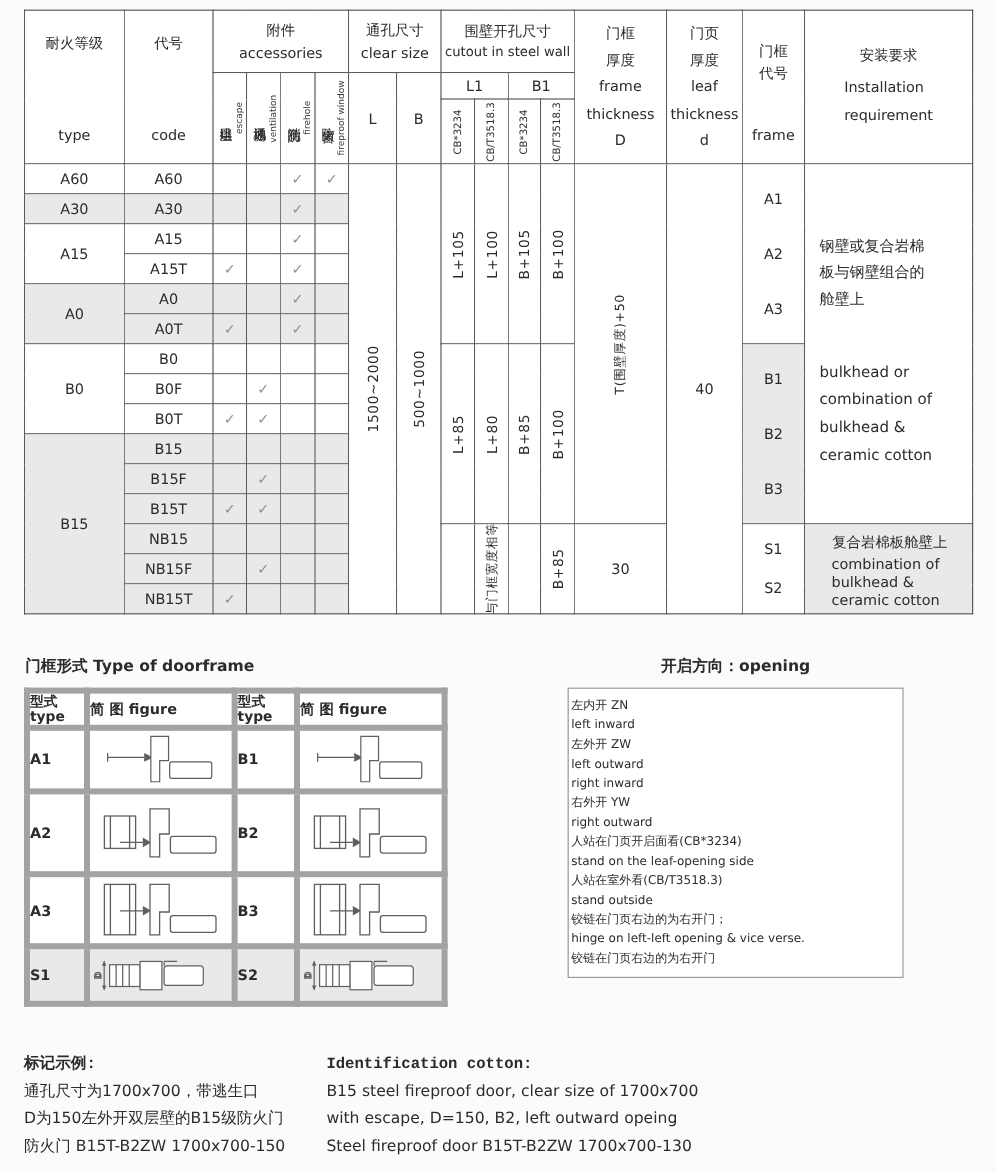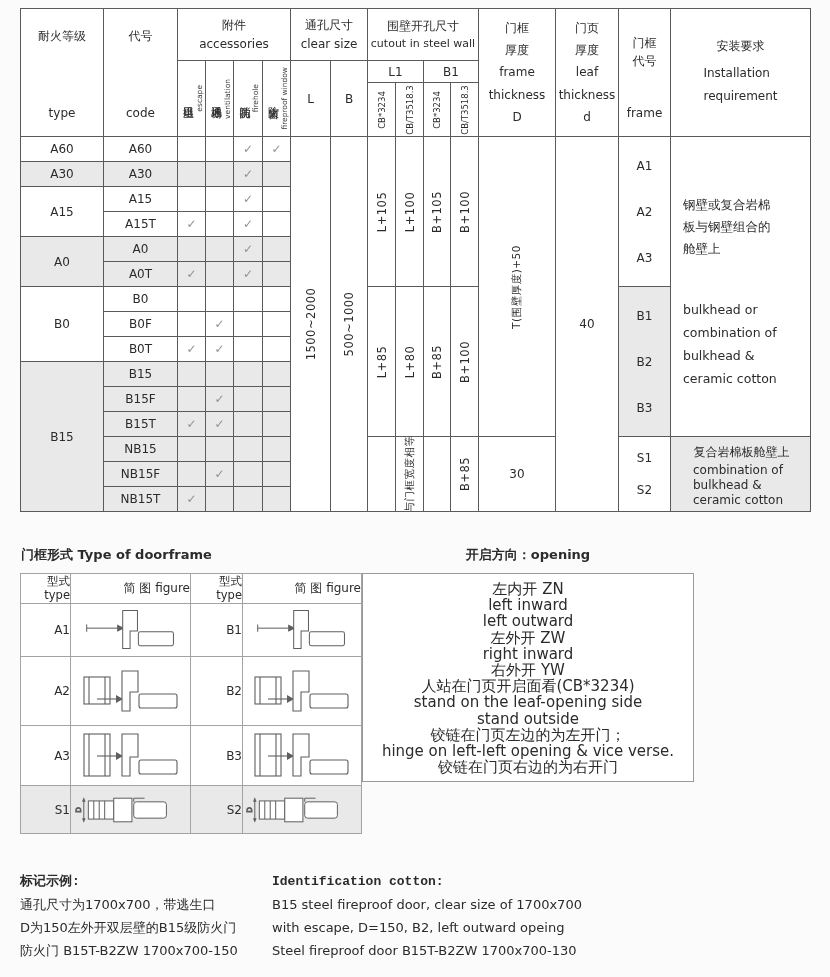--- a/index.html
+++ b/index.html
@@ -51,30 +51,30 @@
   .install .enp { line-height:1.85; margin:0; white-space:pre-line; }
   .installS { text-align:left; padding:4px 6px 0 8px; font-size:12px; }
   .installS .zhp { line-height:1.4; margin:0 0 3px; text-align:center; }
   .installS .enp { line-height:1.25; margin:0; white-space:pre-line; padding-left:14px; }
 
   
   .mid { display:flex; align-items:flex-start; margin-top:34px; }
   .sec-title { font-size:13px; font-weight:bold; margin:0 0 9px 1px; }
 
   table.df { border-collapse:collapse; background:#fff; }
-  .df th, .df td { border:1px solid #a3a3a3; padding:0; font-weight:normal;
-                   font-size:12px; text-align:right; vertical-align:middle; background:#fff; }
+  .df th, .df td { border:5px solid #a3a3a3; padding:0; font-weight:bold;
+                   font-size:12px; text-align:left; vertical-align:middle; background:#fff; }
   .df .typehdr { white-space:pre-line; line-height:1.15; font-size:11.5px; }
   .df tr.hdr { height:30px; }
   .df svg { display:block; margin:0 auto; stroke:#5f5f5f; stroke-width:1.1; fill:none; }
 
-  .open-block { width:332px; }
+  .open-block { margin-left:100px; width:280px; }
   .open-title { font-size:13px; font-weight:bold; text-align:center; margin:0 0 9px; }
   .open-box { border:1px solid #9a9a9a; background:#fff; padding:7px 2px 6px; }
-  .open-box div { text-align:center; font-size:15px; line-height:16.2px; }
+  .open-box div { text-align:left; font-size:10px; line-height:16.2px; }
 
   
   .bottom { display:flex; margin-top:36px; }
   .id-col div { font-size:13px; line-height:23px; }
   .id-col .id-title { font-weight:bold;font-family:Liberation Mono, monospace; }
   .id-zh { width:252px; }
 </style>
 </head>
 <body>
 
@@ -508,28 +508,30 @@
         </tr>
       </tbody>
         </table>
     </div>
 
     <div class="open-block">
       <div class="open-title">开启方向：opening</div>
       <div class="open-box">
         <div>左内开 ZN</div>
         <div>left inward</div>
+        <div>左外开 ZW</div>
         <div>left outward</div>
-        <div>左外开 ZW</div>
         <div>right inward</div>
         <div>右外开 YW</div>
+        <div>right outward</div>
         <div>人站在门页开启面看(CB*3234)</div>
         <div>stand on the leaf-opening side</div>
+        <div>人站在室外看(CB/T3518.3)</div>
         <div>stand outside</div>
-        <div>铰链在门页左边的为左开门；</div>
+        <div>铰链在门页右边的为右开门；</div>
         <div>hinge on left-left opening &amp; vice verse.</div>
         <div>铰链在门页右边的为右开门</div>
       </div>
     </div>
   </div>
 
   <div class="bottom">
     <div class="id-col id-zh">
       <div class="id-title">标记示例:</div>
       <div>通孔尺寸为1700x700，带逃生口</div>

